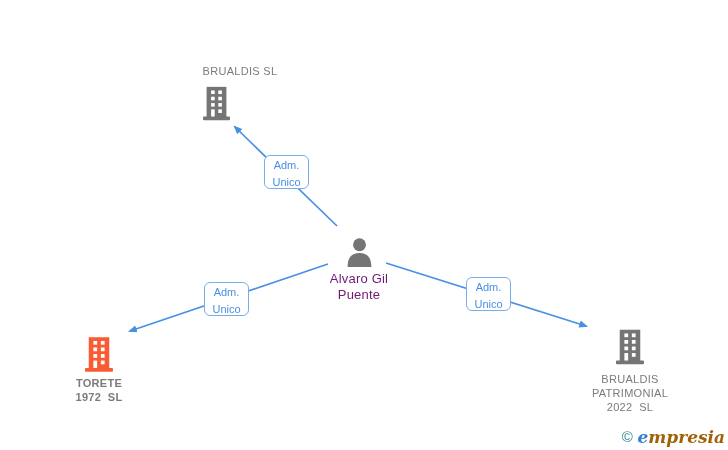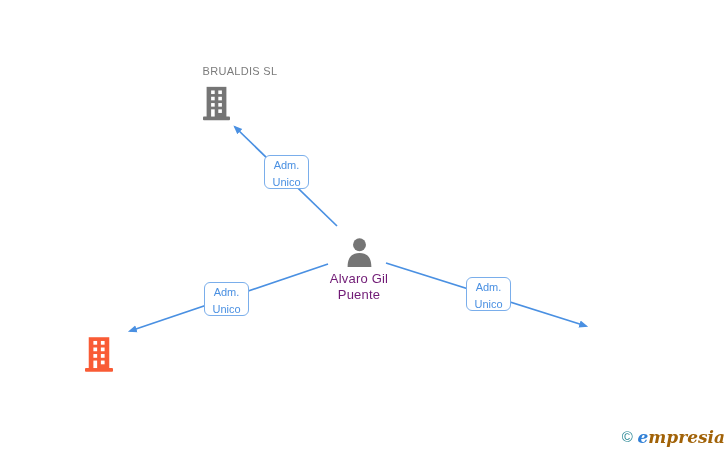--- a/index.html
+++ b/index.html
@@ -95,22 +95,45 @@
         <rect x="9" y="4" width="4" height="4"></rect>
           <rect x="17" y="4" width="4" height="4"></rect>
         <rect x="9" y="11" width="4" height="4"></rect>
           <rect x="17" y="11" width="4" height="4"></rect>
         <rect x="9" y="18" width="4" height="4"></rect>
           <rect x="17" y="18" width="4" height="4"></rect>
         <rect x="9" y="25" width="4" height="8"></rect>
           <rect x="17" y="25" width="4" height="4"></rect>
       </g>
     </svg>
+    <div class="node-label bold below-icon-sm">TORETE
+1972  SL</div>
   </div>
 
+  <div class="node" style="left:560px;top:329px;">
+    <svg width="28" height="36" viewBox="0 0 30 37">
+      <g fill="#757575">
+        <rect x="4" y="0" width="22" height="34"></rect>
+        <rect x="0" y="33" width="30" height="4" rx="1"></rect>
+      </g>
+      <g fill="#ffffff">
+        <rect x="9" y="4" width="4" height="4"></rect>
+          <rect x="17" y="4" width="4" height="4"></rect>
+        <rect x="9" y="11" width="4" height="4"></rect>
+          <rect x="17" y="11" width="4" height="4"></rect>
+        <rect x="9" y="18" width="4" height="4"></rect>
+          <rect x="17" y="18" width="4" height="4"></rect>
+        <rect x="9" y="25" width="4" height="8"></rect>
+          <rect x="17" y="25" width="4" height="4"></rect>
+      </g>
+    </svg>
+    <div class="node-label below-icon" style="margin-top:7px;">BRUALDIS
+PATRIMONIAL
+2022  SL</div>
+  </div>
 
   <div class="edge-label" style="left:264px;top:155px;">Adm.
 Unico</div>
   <div class="edge-label" style="left:204px;top:282px;">Adm.
 Unico</div>
   <div class="edge-label" style="left:466px;top:277px;">Adm.
 Unico</div>
 
   <div id="logo">
     <span class="copy">©</span>

